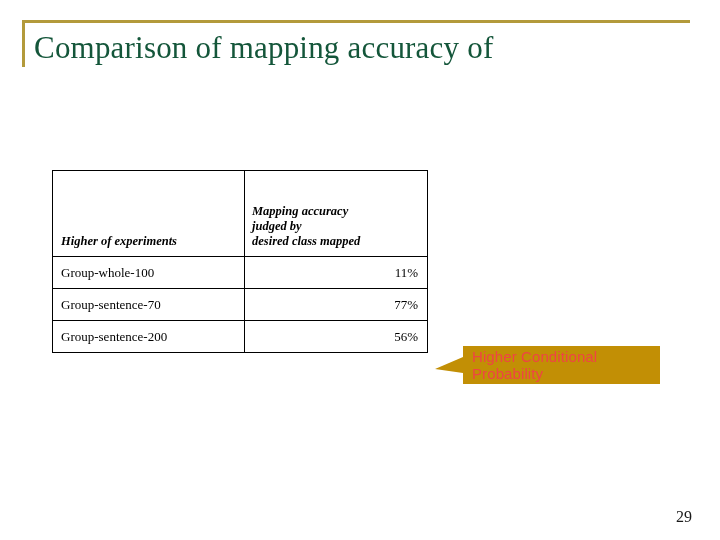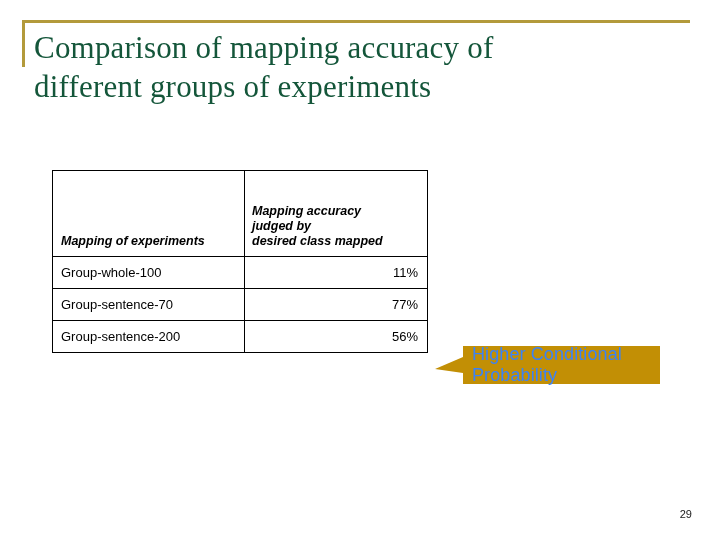--- a/index.html
+++ b/index.html
@@ -60,21 +60,21 @@
     width: 375px;
   }
   table.data {
     border-collapse: collapse;
     width: 375px;
     table-layout: fixed;
   }
   table.data td {
     border: 1.5px solid #000000;
     padding: 0;
-    font-family: Liberation Sans, sans-serif;
+    font-family: Liberation Serif, serif;
   }
   .col-a { width: 192px; }
   .col-b { width: 183px; }
 
   .hdr-cell {
     height: 78px;
     vertical-align: bottom;
     font-style: italic;
     font-weight: bold;
     font-size: 12.5px;
@@ -117,59 +117,58 @@
     position: absolute;
     left: 28px;
     top: 0;
     width: 197px;
     height: 42px;
     display: flex;
     align-items: center;
     justify-content: flex-start;
     box-sizing: border-box;
     padding-left: 9px;
-    color: #3b82f6;
+    color: #ef4444;
     font-family: "Liberation Sans", sans-serif;
-    font-size: 18px;
+    font-size: 15px;
     letter-spacing: 0.1px;
     pointer-events: none;
   }
 
   
   .page-number {
     position: absolute;
     right: 28px;
     top: 508px;
-    font-family: Liberation Sans, sans-serif;
-    font-size: 11px;
+    font-family: Liberation Serif, serif;
+    font-size: 16px;
     color: #1a1a1a;
   }
 </style>
 </head>
 <body>
 
 <div class="slide">
 
   <div class="rule-top"></div>
   <div class="rule-left"></div>
 
   <div class="title">
     <span>Comparison of mapping accuracy of</span><br>
-    <span>different groups of experiments</span>
   </div>
 
   <div class="table-wrap">
     <table class="data">
       <colgroup>
         <col class="col-a">
         <col class="col-b">
       </colgroup>
       <tbody>
         <tr>
-          <td class="hdr-cell">Mapping of experiments</td>
+          <td class="hdr-cell">Higher of experiments</td>
           <td class="hdr-cell right">
             <span class="hdr-line">Mapping accuracy</span>
             <span class="hdr-line">judged by</span>
             <span class="hdr-line">desired class mapped</span>
           </td>
         </tr>
         <tr>
           <td class="body-cell">Group-whole-100</td>
           <td class="body-cell num">11%</td>
         </tr>

